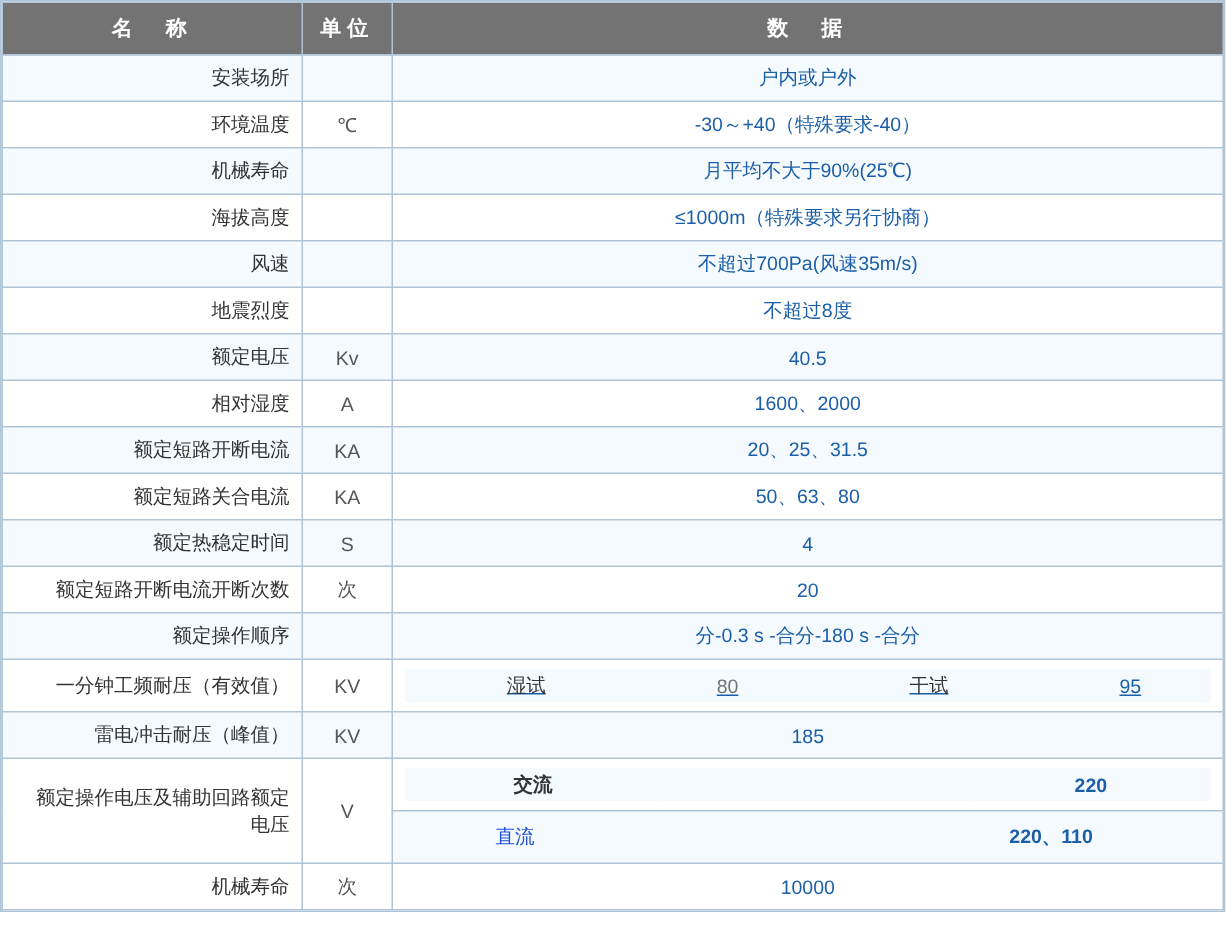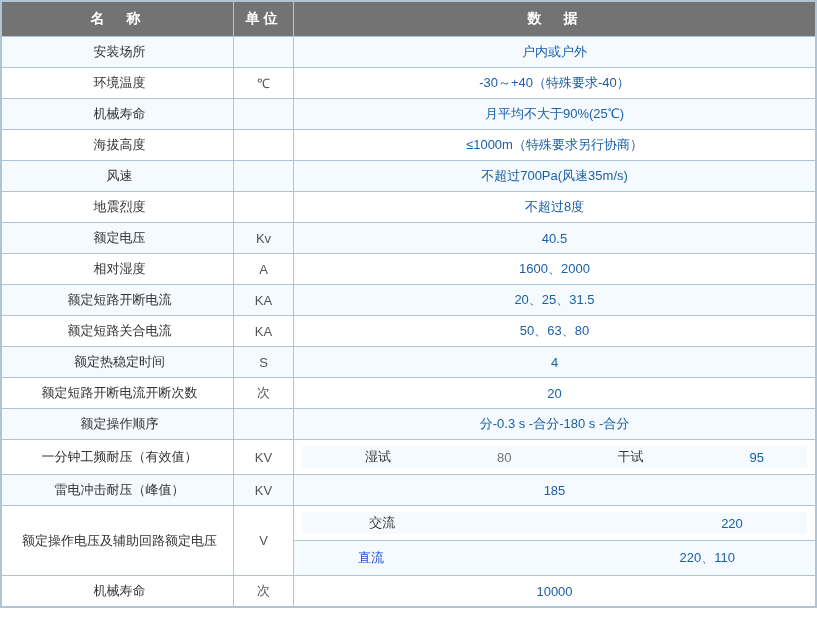--- a/index.html
+++ b/index.html
@@ -37,23 +37,23 @@
       font-size: 14px;
       padding: 8px 10px;
     }
     tbody tr:nth-child(odd) {
       background-color: #f5faff;
     }
     tbody tr:nth-child(even) {
       background-color: #fff;
     }
     td.name-col {
-      text-align: center;
+      text-align: right;
       padding-left: 12px;
-      width: 232px;
+      width: 200px;
     }
     td.unit-col {
       width: 60px;
       color: #555;
     }
     td.data-col {
       color: #1a5fa8;
     }
     .dc-row td {
       border-top: none;
@@ -134,62 +134,62 @@
     </tr>
         <tr>
       <td class="name-col">额定操作顺序</td>
       <td class="unit-col"></td>
       <td class="data-col">分-0.3 s -合分-180 s -合分</td>
     </tr>
         <tr>
       <td class="name-col">一分钟工频耐压（有效值）</td>
       <td class="unit-col">KV</td>
       <td class="data-col">
-        <table style="width:100%;border:none;border-collapse:collapse;">
+        <table style="width:100%;border:none;border-collapse:collapse;text-decoration:underline;">
           <tbody>
                 <tr>
             <td style="border:none;text-align:center;color:#333;padding:2px 4px;">湿试</td>
             <td style="border:none;text-align:center;color:#737373;padding:2px 4px;">80</td>
             <td style="border:none;text-align:center;color:#333;padding:2px 4px;">干试</td>
             <td style="border:none;text-align:center;color:#1a5fa8;padding:2px 4px;">95</td>
           </tr>
         </tbody>
             </table>
       </td>
     </tr>
         <tr>
       <td class="name-col">雷电冲击耐压（峰值）</td>
       <td class="unit-col">KV</td>
       <td class="data-col">185</td>
     </tr>
         <tr>
       <td class="name-col" rowspan="2">额定操作电压及辅助回路额定电压</td>
       <td class="unit-col" rowspan="2">V</td>
       <td class="data-col">
-        <table style="width:100%;border:none;border-collapse:collapse;">
+        <table style="width:100%;border:none;border-collapse:collapse;font-weight:bold;">
           <tbody>
                 <tr>
             <td style="border:none;text-align:center;color:#333;padding:2px 20px;">交流</td>
             <td style="border:none;text-align:center;color:#1a5fa8;padding:2px 20px;"></td>
             <td style="border:none;text-align:center;color:#333;padding:2px 20px;"></td>
             <td style="border:none;text-align:center;color:#1a5fa8;padding:2px 20px;">220</td>
           </tr>
         </tbody>
             </table>
       </td>
     </tr>
         <tr class="dc-row">
       <td class="data-col">
         <table style="width:100%;border:none;border-collapse:collapse;">
           <tbody>
                 <tr>
             <td style="border:none;text-align:center;color:#1d4ed8;padding:2px 20px;">直流</td>
             <td style="border:none;text-align:center;color:#1a5fa8;padding:2px 20px;"></td>
             <td style="border:none;text-align:center;color:#333;padding:2px 20px;"></td>
-            <td style="border:none;text-align:center;color:#1a5fa8;padding:2px 20px;">220、110</td>
+            <td style="border:none;text-align:center;color:#1a5fa8;padding:2px 20px;font-weight:bold;">220、110</td>
           </tr>
         </tbody>
             </table>
       </td>
     </tr>
         <tr>
       <td class="name-col">机械寿命</td>
       <td class="unit-col">次</td>
       <td class="data-col">10000</td>
     </tr>

